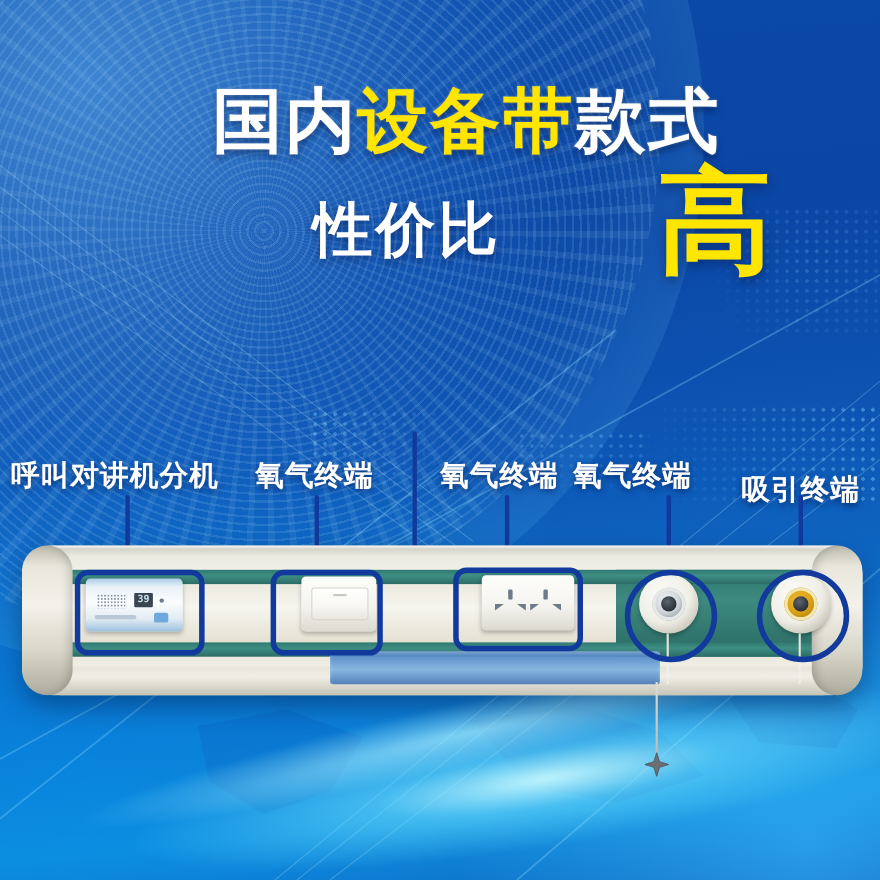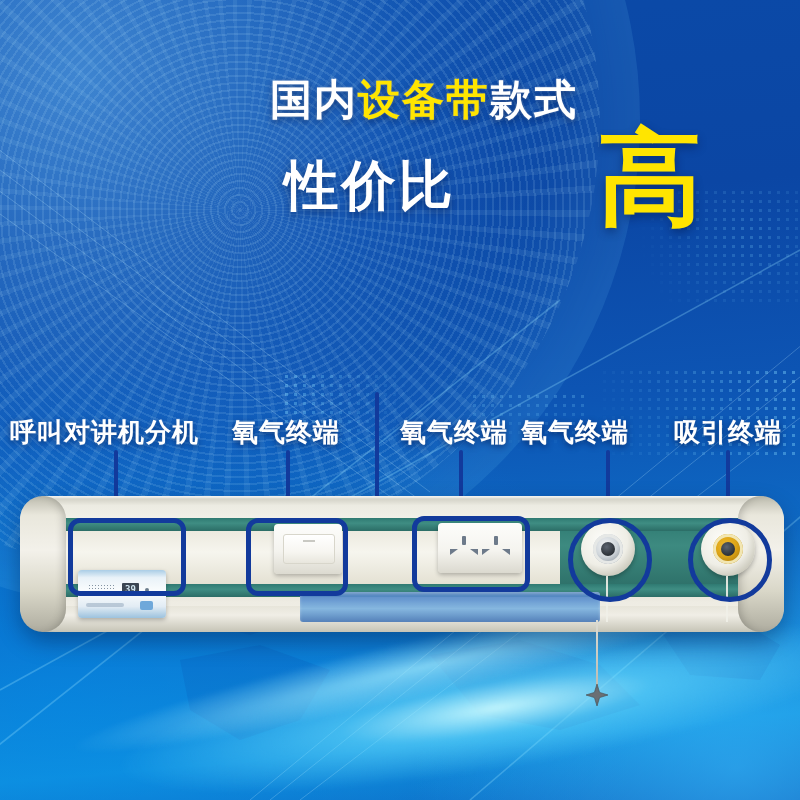--- a/index.html
+++ b/index.html
@@ -73,21 +73,21 @@
   .dots-c{left:470px;top:392px;width:120px;height:60px;opacity:.5;
           -webkit-mask-image:linear-gradient(180deg,#000,transparent);mask-image:linear-gradient(180deg,#000,transparent);}
   .dots-d{left:612px;top:188px;width:190px;height:120px;opacity:.45;
           -webkit-mask-image:radial-gradient(circle at 70% 40%,#000,transparent 70%);mask-image:radial-gradient(circle at 70% 40%,#000,transparent 70%);}
 
   
   .headline{
     position:absolute;left:0;top:78px;width:800px;text-align:center;
   }
   .title-1{
-    font-size:42px;font-weight:bold;letter-spacing:2px;line-height:1.05;
+    font-size:64px;font-weight:bold;letter-spacing:2px;line-height:1.05;
     color:#ffffff;
     text-shadow:0 3px 7px rgba(0,20,70,.55), 0 0 2px rgba(255,255,255,.5);
     white-space:nowrap;
     padding-left:48px;
   }
   .title-1 .hl{color:#ffe500;}
   .title-2row{
     position:relative;height:110px;margin-top:14px;
   }
   .title-2{
@@ -157,21 +157,20 @@
     border-radius:0 0 26px 26px;
     background:linear-gradient(180deg,#e7e5da 0%,#f0eee6 35%,#c6c4b6 100%);
   }
 
   
   .intercom{
     position:absolute;left:58px;top:30px;width:88px;height:48px;
     border-radius:4px;
     background:linear-gradient(180deg,#aacde6 0%,#e9f2f8 16%,#fbfdfe 45%,#e2ecf4 76%,#9cc2de 100%);
     box-shadow:0 2px 4px rgba(0,0,0,.25);
-    margin-top:44px;
   }
   .ic-grille{
     position:absolute;left:10px;top:14px;width:26px;height:13px;
     background-image:radial-gradient(rgba(90,110,130,.85) .8px, rgba(0,0,0,0) .9px);
     background-size:3px 3px;opacity:.85;
   }
   .ic-display{
     position:absolute;left:44px;top:13px;width:17px;height:13px;
     background:#3a4552;border-radius:1px;
     color:#cfe4ef;font-size:9px;font-weight:bold;line-height:13px;text-align:center;
@@ -276,21 +275,21 @@
     <div class="title-2row">
       <div class="title-2">性价比</div>
       <div class="title-big">高</div>
     </div>
   </div>
 
   <div class="label" style="left:10px;top:415px;">呼叫对讲机分机</div>
   <div class="label" style="left:232px;top:415px;">氧气终端</div>
   <div class="label" style="left:400px;top:415px;">氧气终端</div>
   <div class="label" style="left:521px;top:415px;">氧气终端</div>
-  <div class="label" style="left:674px;top:415px;">吸引终端</div>
+  <div class="label" style="left:674px;top:428px;">吸引终端</div>
 
   <div class="leader" style="left:114px;top:450px;height:78px;"></div>
   <div class="leader" style="left:286px;top:450px;height:75px;"></div>
   <div class="leader" style="left:375px;top:392px;height:212px;"></div>
   <div class="leader" style="left:459px;top:450px;height:75px;"></div>
   <div class="leader" style="left:606px;top:450px;height:72px;"></div>
   <div class="leader" style="left:726px;top:450px;height:72px;"></div>
 
   <div id="panel">
     <div class="rail"></div>

